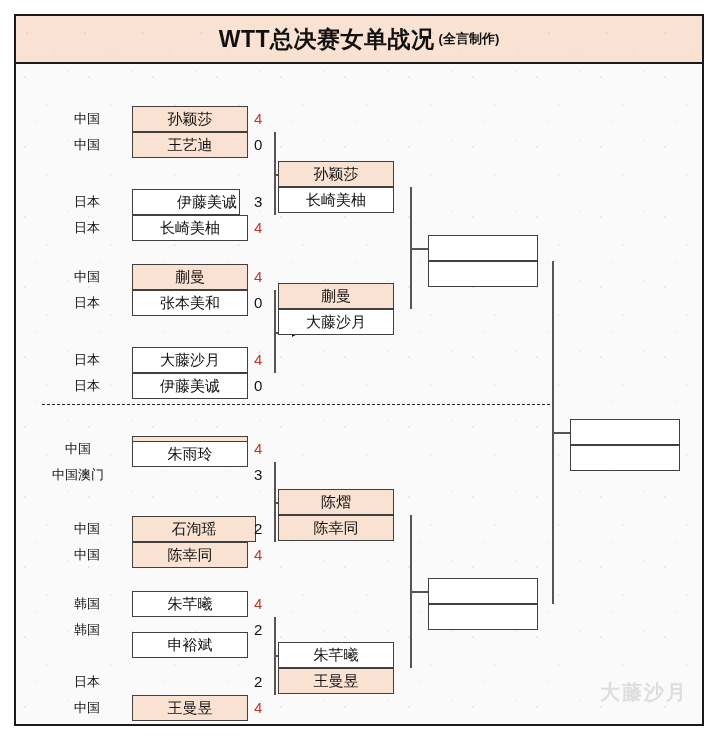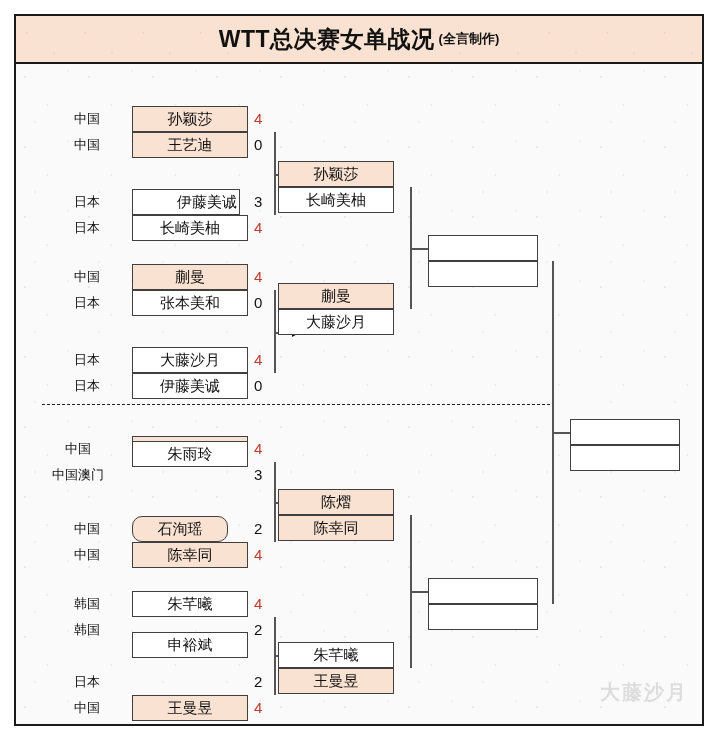--- a/index.html
+++ b/index.html
@@ -225,21 +225,21 @@
 
     <div class="country" style="left:22px; top:372px; width:80px;">中国</div>
     <div class="slot top peach" style="left:116px; top:372px; width:116px;">陈熠</div>
     <div class="score win" style="left:238px; top:372px; width:18px;">4</div>
 
     <div class="country" style="left:22px; top:398px; width:80px;">中国澳门</div>
     <div class="slot bot" style="left:116px; top:377px; width:116px;">朱雨玲</div>
     <div class="score" style="left:238px; top:398px; width:18px;">3</div>
 
     <div class="country" style="left:40px; top:452px; width:62px;">中国</div>
-    <div class="slot top peach" style="left:116px; top:452px; width:96px;border-radius:10px;">石洵瑶</div>
+    <div class="slot top peach" style="left:116px; top:452px; width:124px;">石洵瑶</div>
     <div class="score" style="left:238px; top:452px; width:18px;">2</div>
 
     <div class="country" style="left:40px; top:478px; width:62px;">中国</div>
     <div class="slot bot peach" style="left:116px; top:478px; width:116px;">陈幸同</div>
     <div class="score win" style="left:238px; top:478px; width:18px;">4</div>
 
     <div class="conn v" style="left:258px; top:398px; height:80px;"></div>
     <div class="conn h" style="left:258px; top:438px; width:20px;"></div>
     <div class="arrow" style="left:276px; top:433px;"></div>
 

